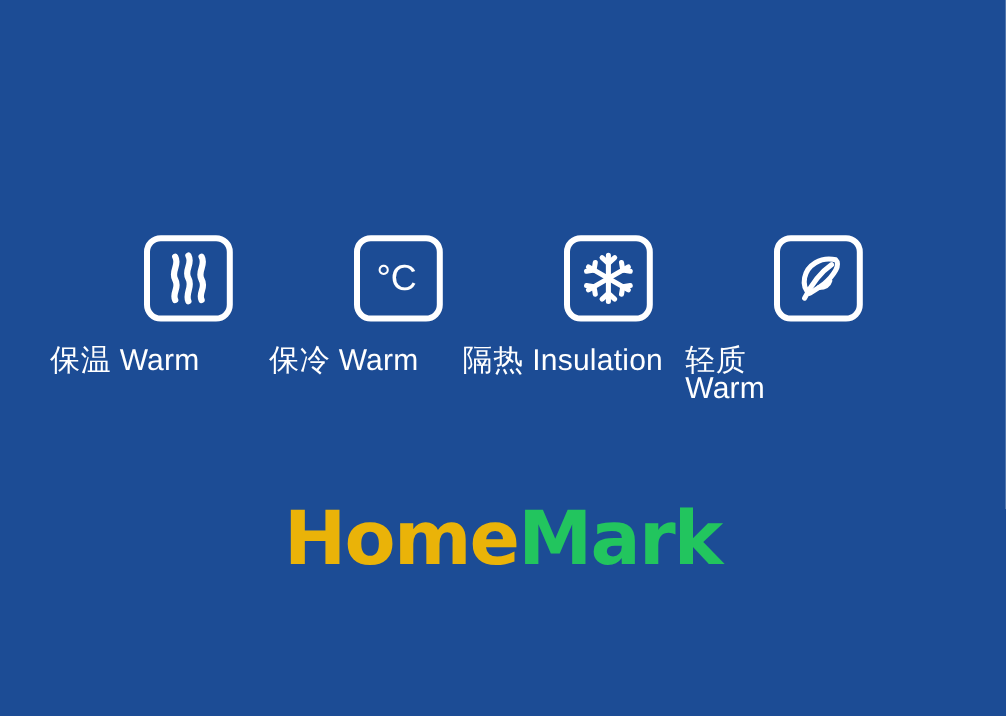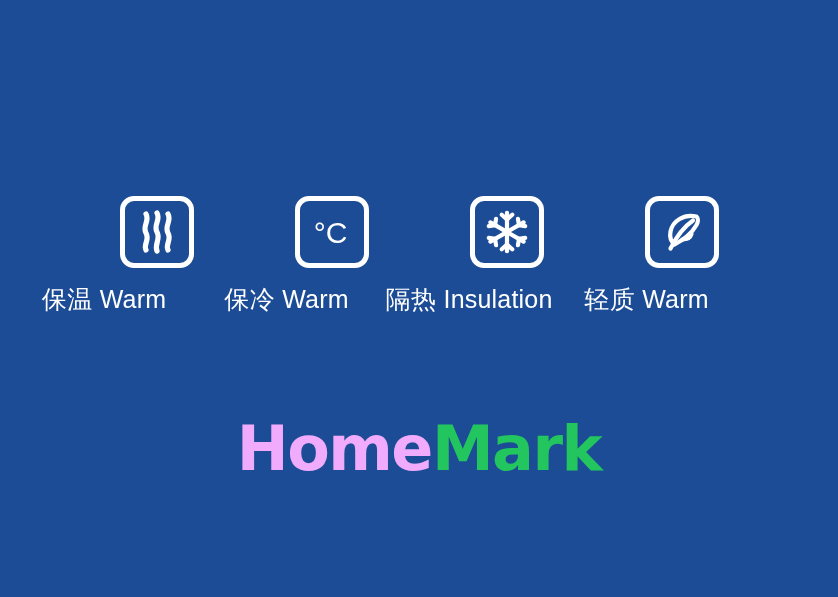--- a/index.html
+++ b/index.html
@@ -89,37 +89,37 @@
   .label-en {
     font-size: 25px;
     font-family: "Liberation Sans", "DejaVu Sans", sans-serif;
     letter-spacing: 0.2px;
     line-height: 1;
     margin-left: 7px;
   }
   .lbl-warm       { width: 190px; }
   .lbl-cold       { width: 175px; }
   .lbl-insulation { width: 190px; }
-  .lbl-light      { width: 165px; }
+  .lbl-light      { width: 165px; flex-direction: column; }
 
   
   .wordmark {
     position: absolute;
     top: 418px;
     left: 0;
     width: 838px;
     text-align: center;
     font-family: "DejaVu Sans", "Liberation Sans", sans-serif;
     font-weight: bold;
     font-size: 62px;
     letter-spacing: -1.5px;
     line-height: 1;
     white-space: nowrap;
   }
-  .wm-home { color: #f0abfc; }
+  .wm-home { color: #eab308; }
   .wm-mark { color: #22c55e; }
 </style>
 </head>
 <body>
 
 <div class="poster">
 
   <div class="features">
 
     <div class="feature">

